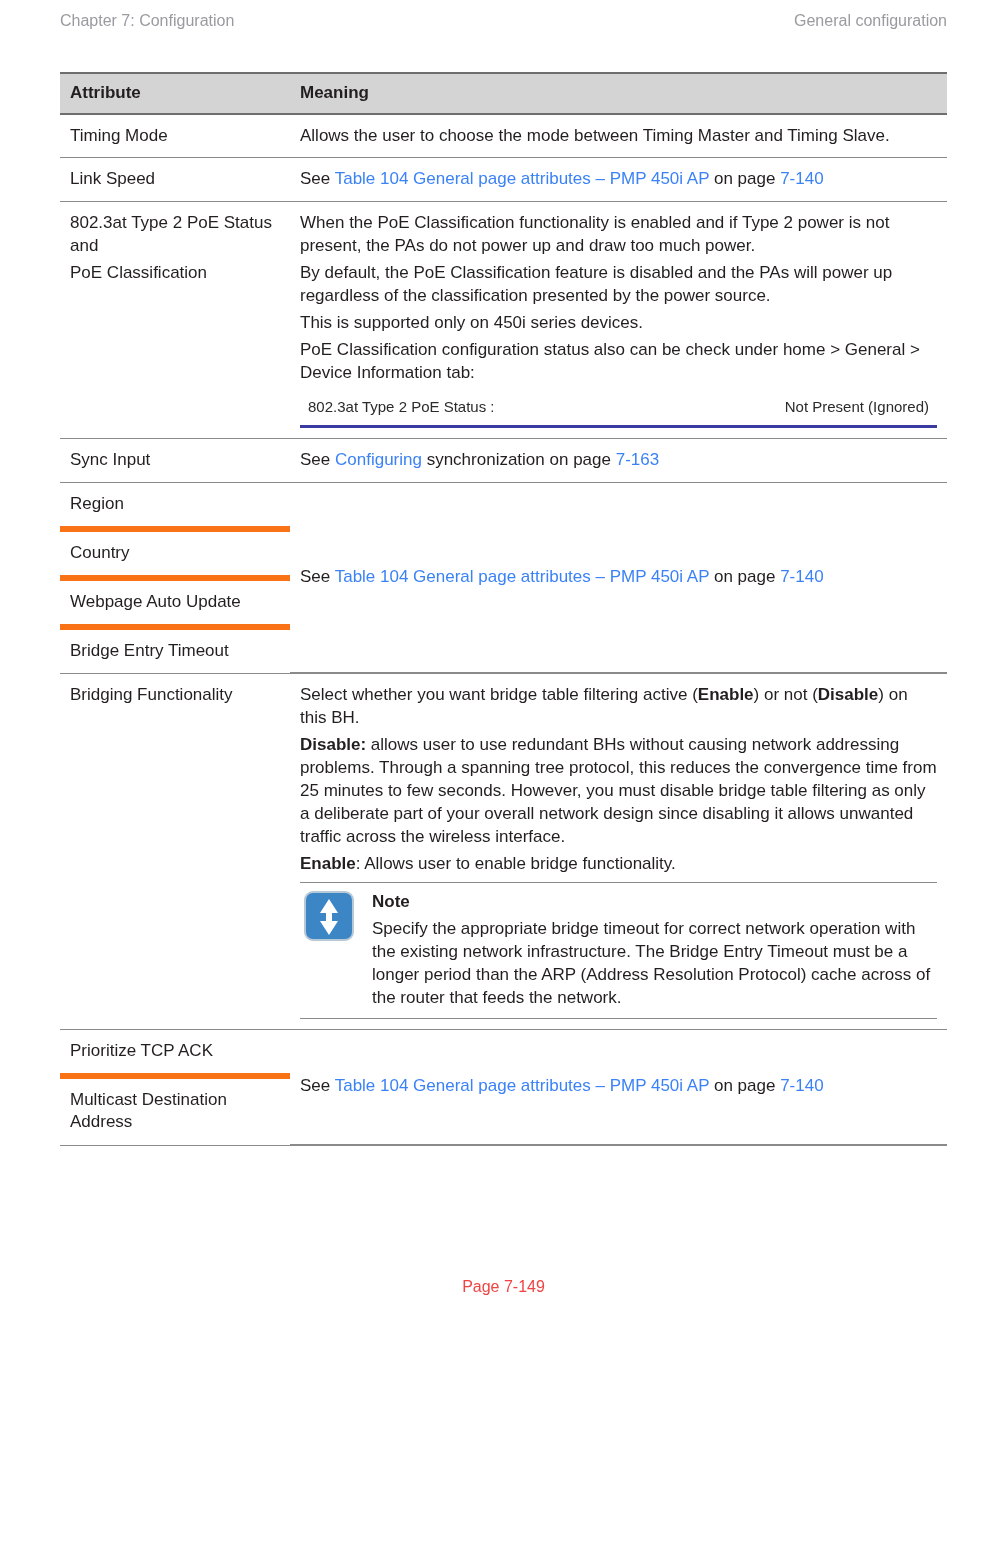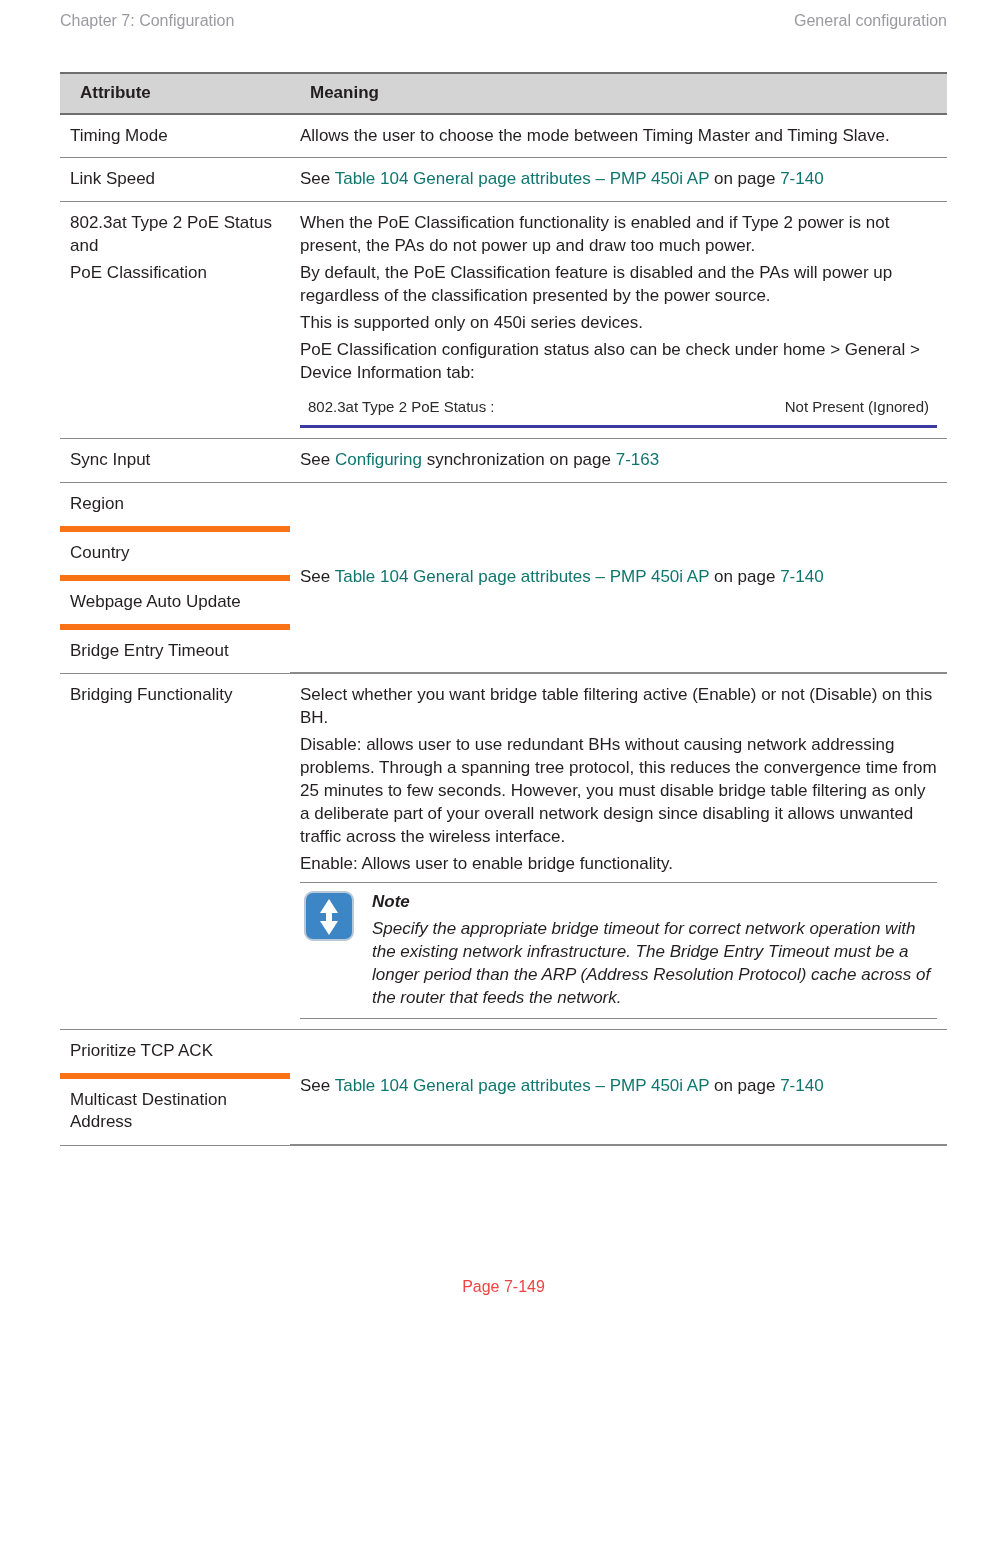--- a/index.html
+++ b/index.html
@@ -22,36 +22,36 @@
     gap: 35px;
   }
   table.attr {
     width: 100%;
     border-collapse: collapse;
   }
   table.attr th {
     background: #d4d4d4;
     font-weight: 700;
     text-align: left;
-    padding: 8px 20px;
+    padding: 8px 10px;
     border-top: 2px solid #6e6e6e;
     border-bottom: 2px solid #6e6e6e;
     font-size: 17px;
   }
   table.attr td {
     padding: 10px 10px;
     border-bottom: 1px solid #8a8a8a;
     vertical-align: top;
     font-size: 17px;
     margin-top: 28px;
   }
   table.attr td.attr-col { width: 230px; }
-  a.link { color: #0f766e; text-decoration: none; }
+  a.link { color: #3b82f6; text-decoration: none; }
   .para { margin: 0 0 4px 0; }
-  .bold { font-weight: 400; }
+  .bold { font-weight: 700; }
   .poe-strip {
     display: flex;
     justify-content: space-between;
     width: 100%;
     padding: 6px 8px 8px 8px;
     border-bottom: 3px solid #3a3aa0;
     font-family: Arial, sans-serif;
     font-size: 15px;
     color: #2b2b2b;
     margin-top: 6px;
@@ -61,21 +61,21 @@
     border-bottom: 1px solid #8a8a8a;
     padding: 8px 4px 8px 4px;
     margin-top: 6px;
     display: flex;
     gap: 18px;
   }
   .note-icon {
     flex: 0 0 50px;
   }
   .note-icon svg { display:block; }
-  .note-body { flex: 1; font-style: italic; }
+  .note-body { flex: 1; }
   .note-title { font-weight: 700; margin-bottom: 4px; }
   .footer-page {
     text-align: center;
     color: #ef4444;
     font-size: 16px;
     margin-top: 130px;
   }
   .inner-table { width:100%; border-collapse: collapse; }
   .inner-table td.leftcell {
     width: 230px;

